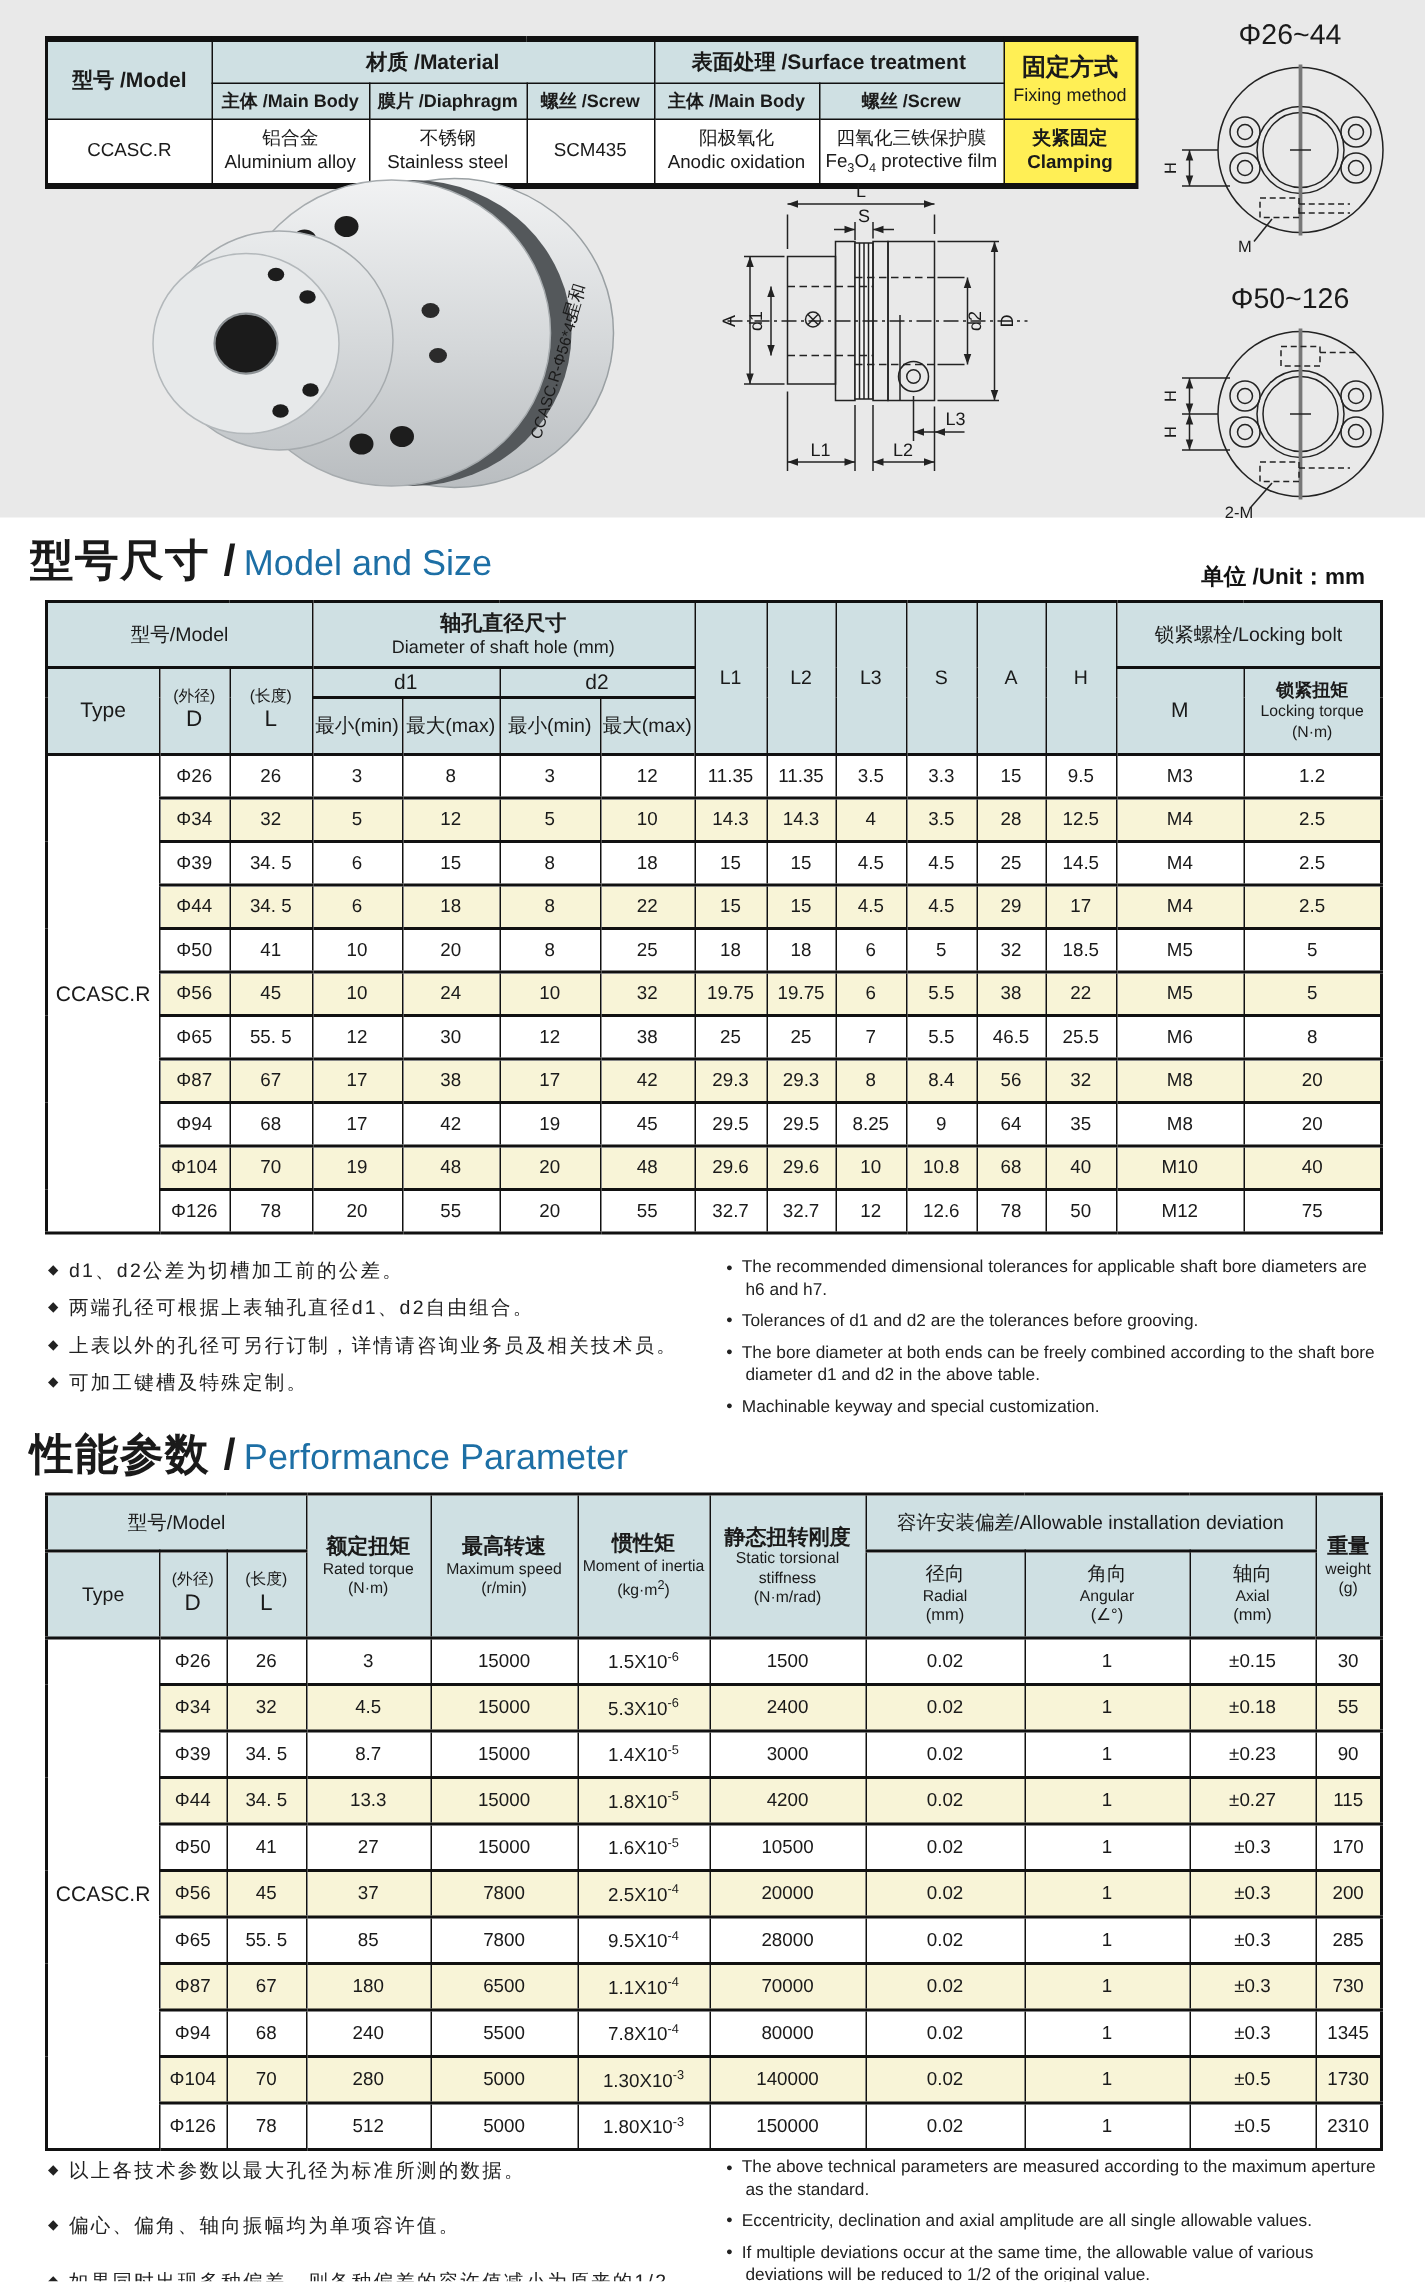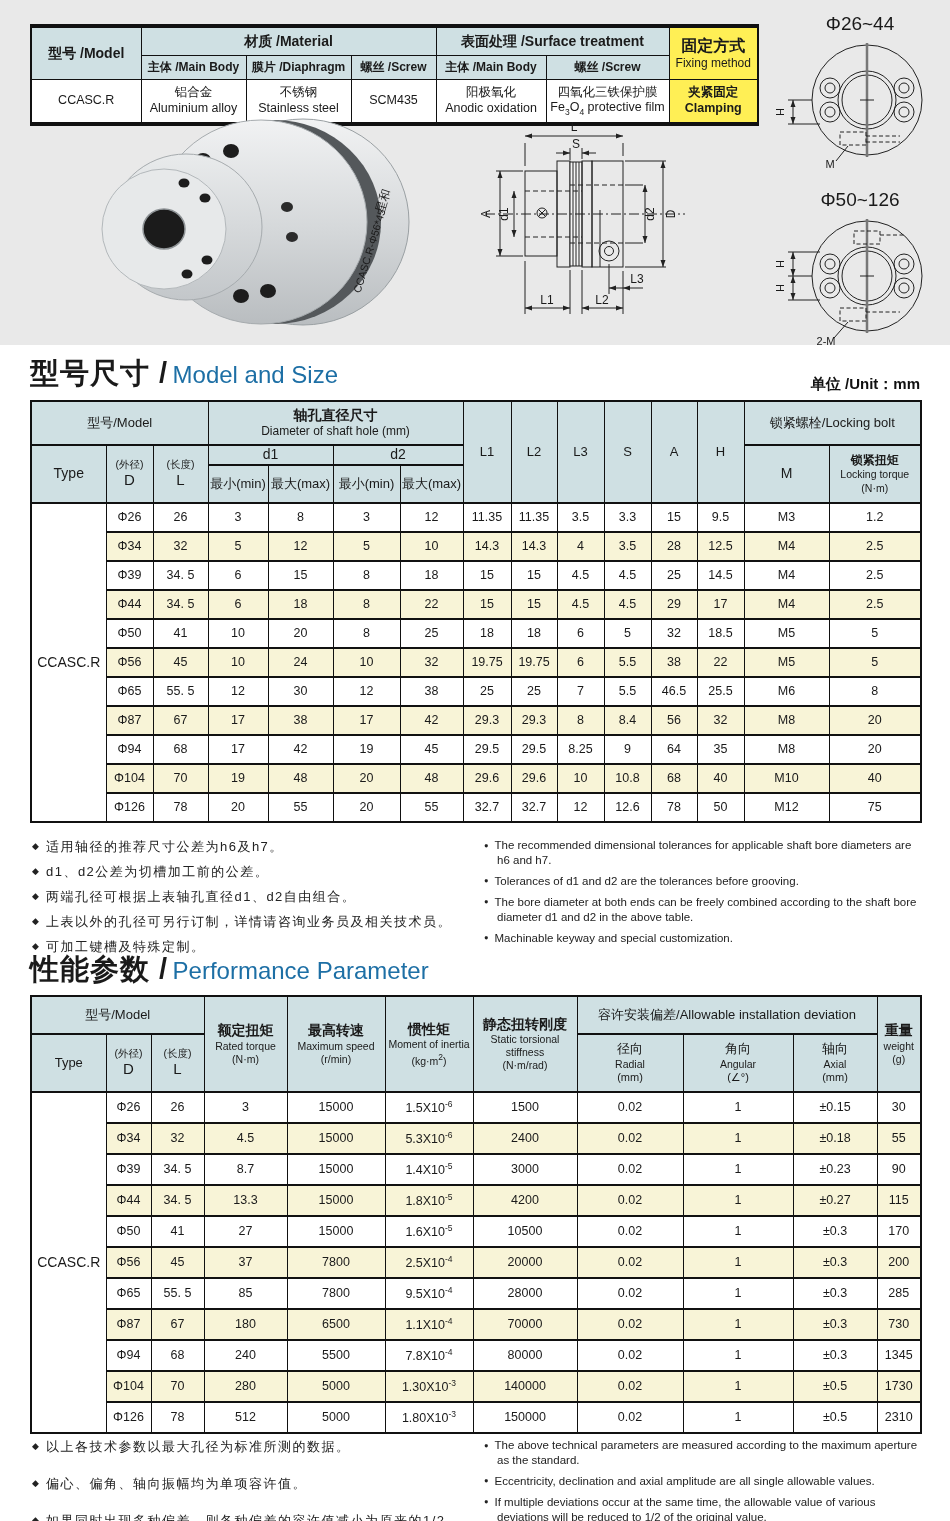--- a/index.html
+++ b/index.html
@@ -16,21 +16,21 @@
   .spec-table thead tr:nth-child(1) th{height:25px;font-size:14px;}
   .spec-table thead tr:nth-child(2) th{height:21px;font-size:12px;}
   .spec-table td{height:40px;font-size:12.5px;background:#fff;}
   .spec-table .big{font-size:17px;}
   .yellow{background:#ffef55 !important;}
   .fixing .ln0{font-size:16px;font-weight:bold;}
   .fixing .ln1{font-size:12px;font-weight:normal;}
   .strong{font-weight:bold;font-size:13px;margin-top:44px;}
   .model-cell{font-size:14px;}
   
-  .section-head{position:absolute;left:30px;width:890px;height:40px;}
+  .section-head{position:absolute;left:20px;width:890px;height:40px;}
   #size-head{top:354px;} #perf-head{top:950px;}
   .title-zh{font-size:29px;font-weight:bold;color:#1a1a1a;letter-spacing:1px;}
   .title-en{font-size:24px;color:#1d6fa5;}
   .unit{position:absolute;right:0;bottom:0;font-size:15px;font-weight:bold;color:#111;}
   
   .data-table{position:absolute;left:30px;width:890px;border-collapse:collapse;table-layout:fixed;
               background:#fff;border:2.5px solid #111;text-align:center;}
   #size-table{top:400px;} #perf-table{top:995px;}
   .data-table th,.data-table td{border:1px solid #111;border-top-width:2px;border-bottom-width:2px;
               vertical-align:middle;padding:0 1px;overflow:hidden;}
@@ -934,21 +934,20 @@
           </td>
           <td>
             <span class="ln ln0">75</span>
           </td>
         </tr>
       </tbody>
     </table>
 
   <div class="notes" id="size-notes">
     <ul class="zh">
-        <li><span class="ln ln0">适用轴径的推荐尺寸公差为h6及h7。</span></li>
         <li><span class="ln ln0">d1、d2公差为切槽加工前的公差。</span></li>
         <li><span class="ln ln0">两端孔径可根据上表轴孔直径d1、d2自由组合。</span></li>
         <li><span class="ln ln0">上表以外的孔径可另行订制，详情请咨询业务员及相关技术员。</span></li>
         <li><span class="ln ln0">可加工键槽及特殊定制。</span></li>
       </ul>
     <ul class="en">
         <li><span class="ln ln0">The recommended dimensional tolerances for applicable shaft bore diameters are h6 and h7.</span></li>
         <li><span class="ln ln0">Tolerances of d1 and d2 are the tolerances before grooving.</span></li>
         <li><span class="ln ln0">The bore diameter at both ends can be freely combined according to the shaft bore diameter d1 and d2 in the above table.</span></li>
         <li><span class="ln ln0">Machinable keyway and special customization.</span></li>

